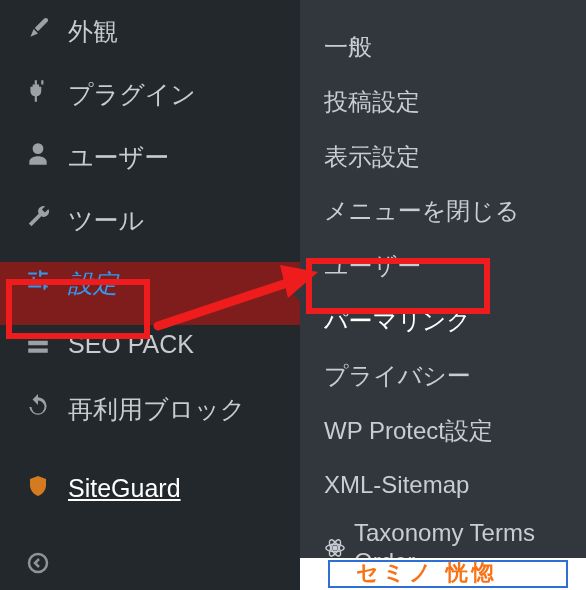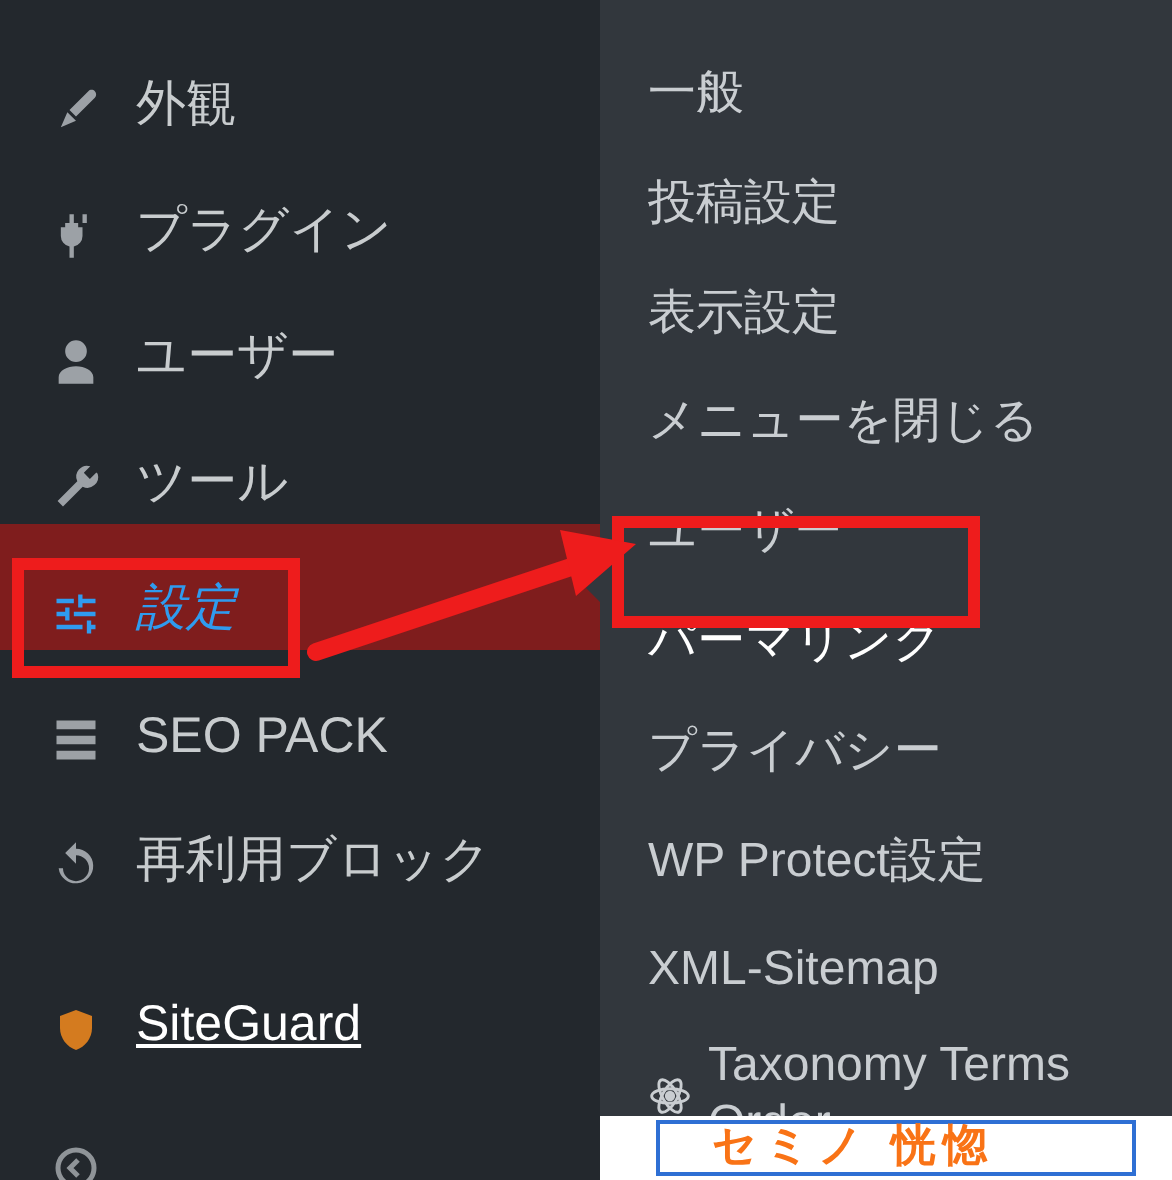--- a/index.html
+++ b/index.html
@@ -20,21 +20,21 @@
     position: absolute;
     left: 0;
     top: 0;
     width: 300px;
     height: 590px;
     background: #23282d;
     padding-top: 0;
   }
   .menu-item {
     display: flex;
-    align-items: flex-end;
+    align-items: flex-start;
     height: 63px;
     padding-left: 17px;
     color: #c8ccce;
     font-size: 25px;
     cursor: pointer;
     position: relative;
     border: 5px solid transparent;
   }
   .menu-item .icon {
     width: 32px;

